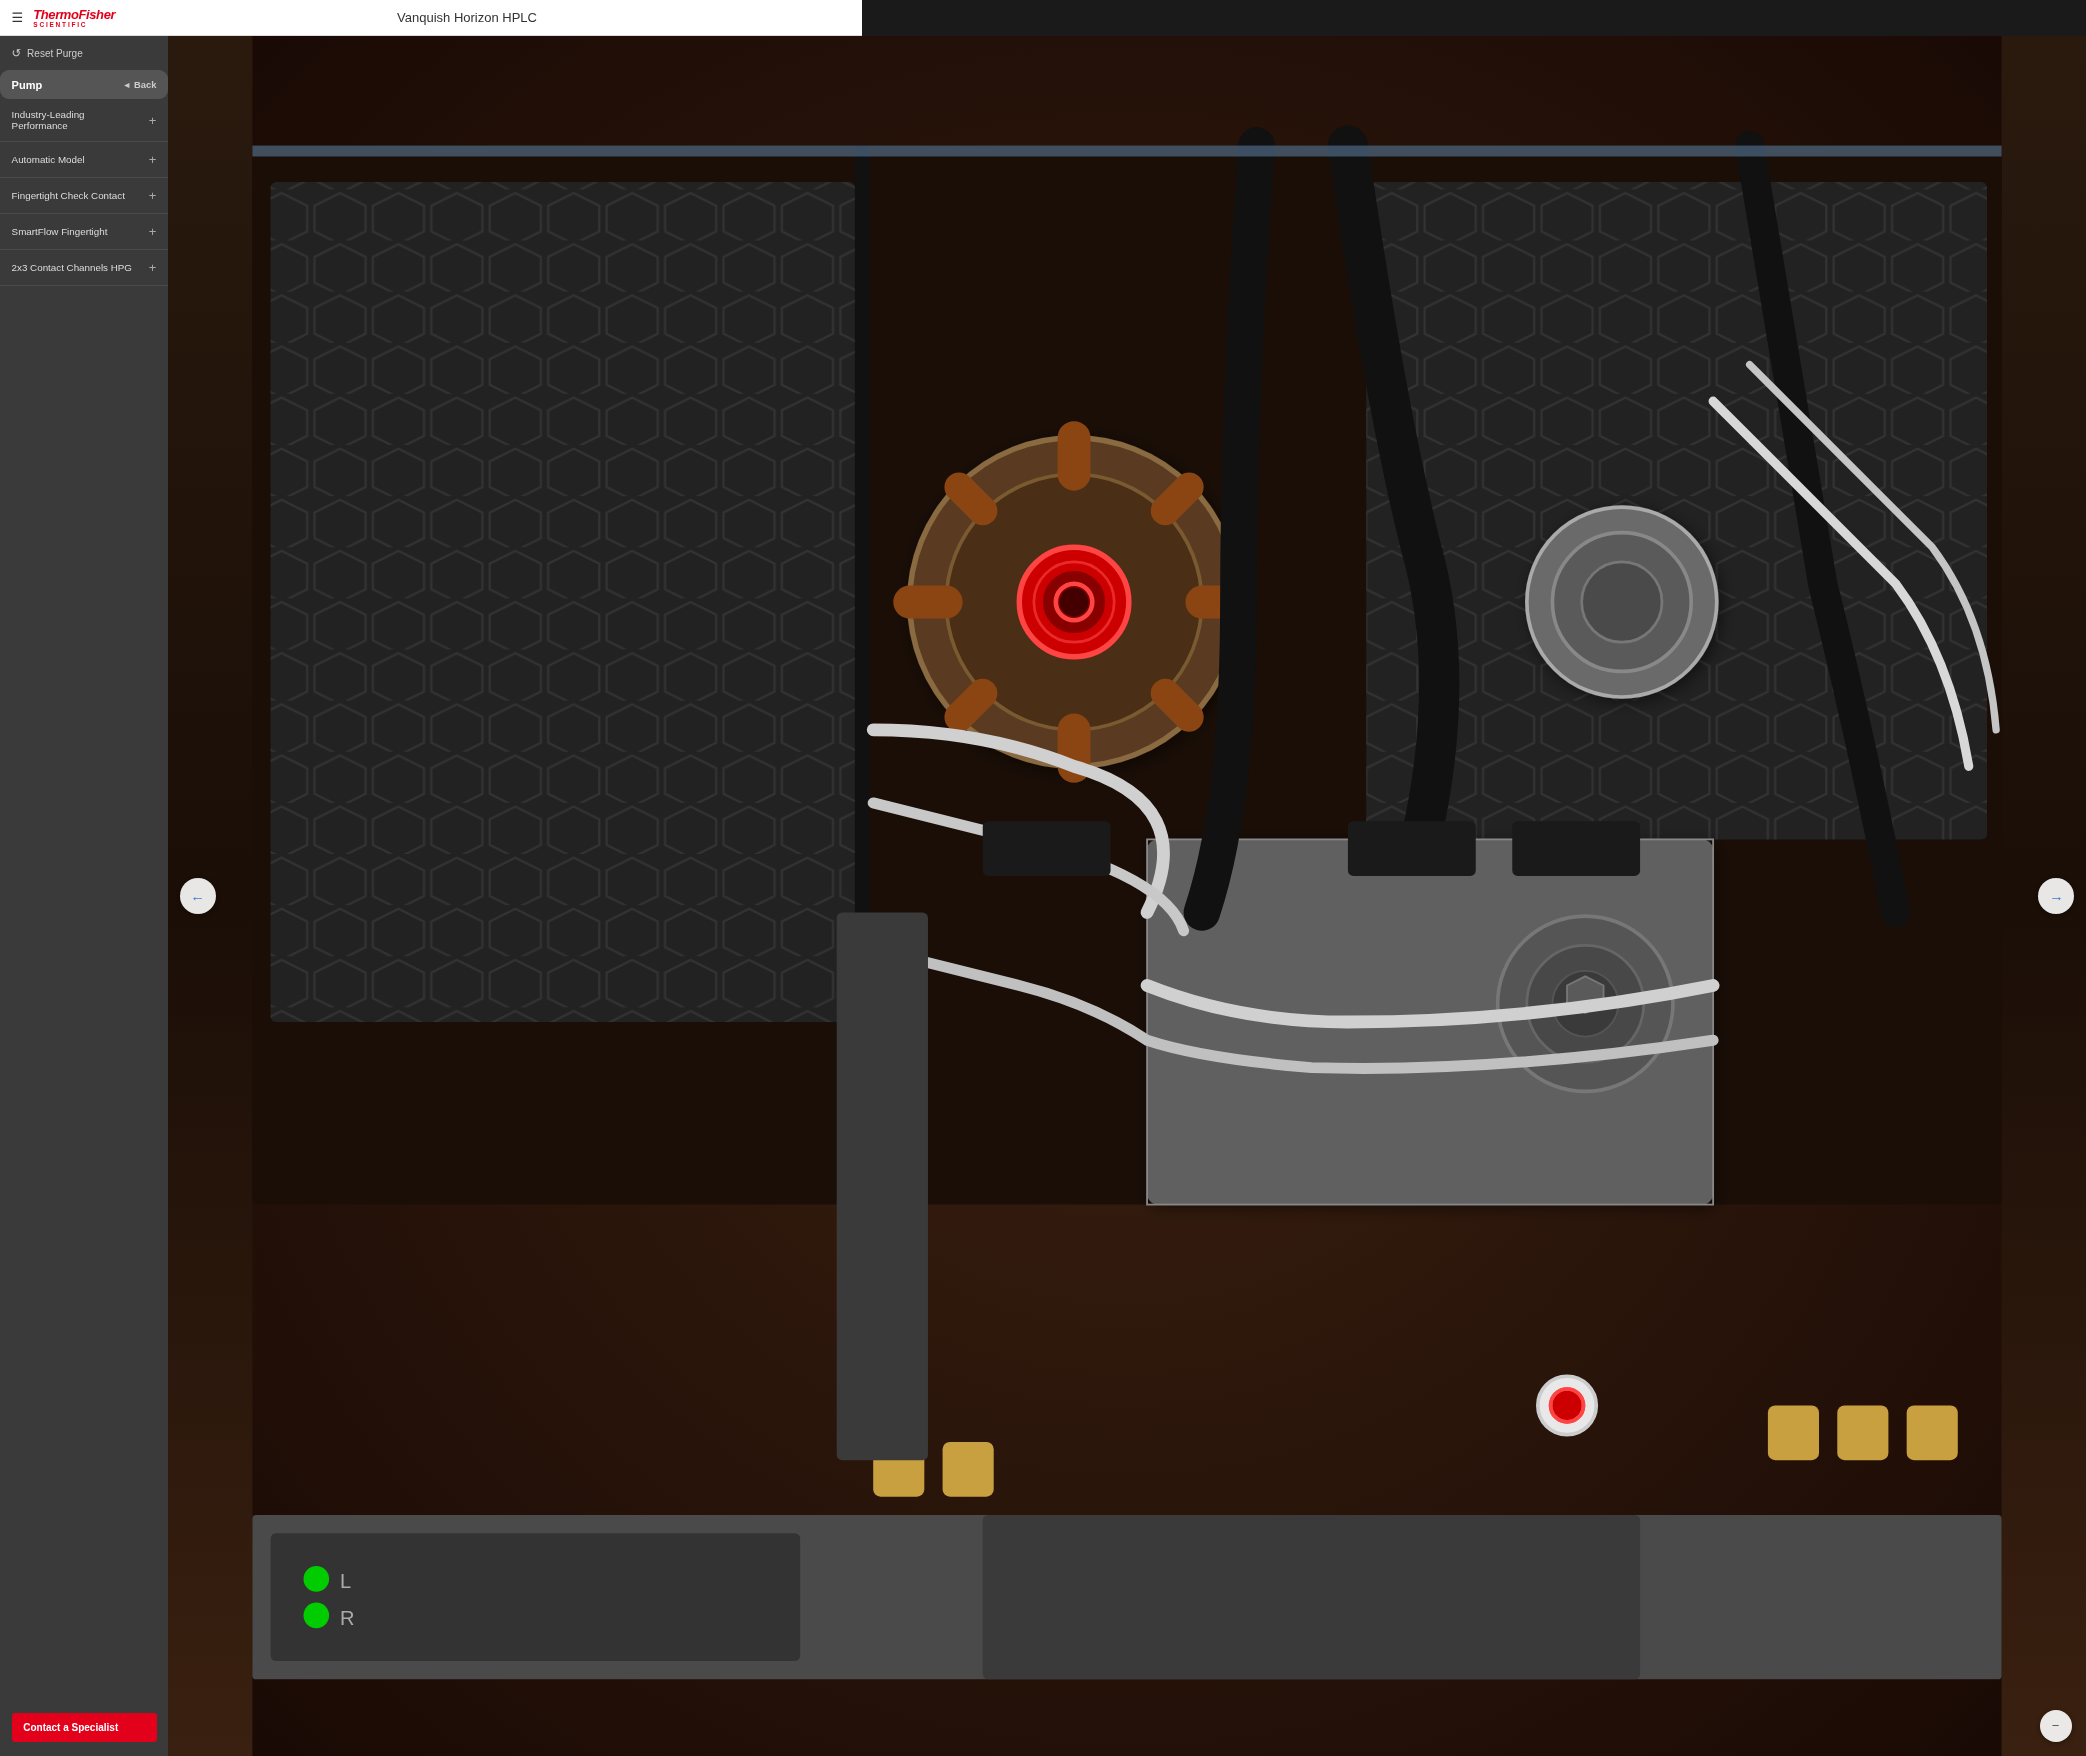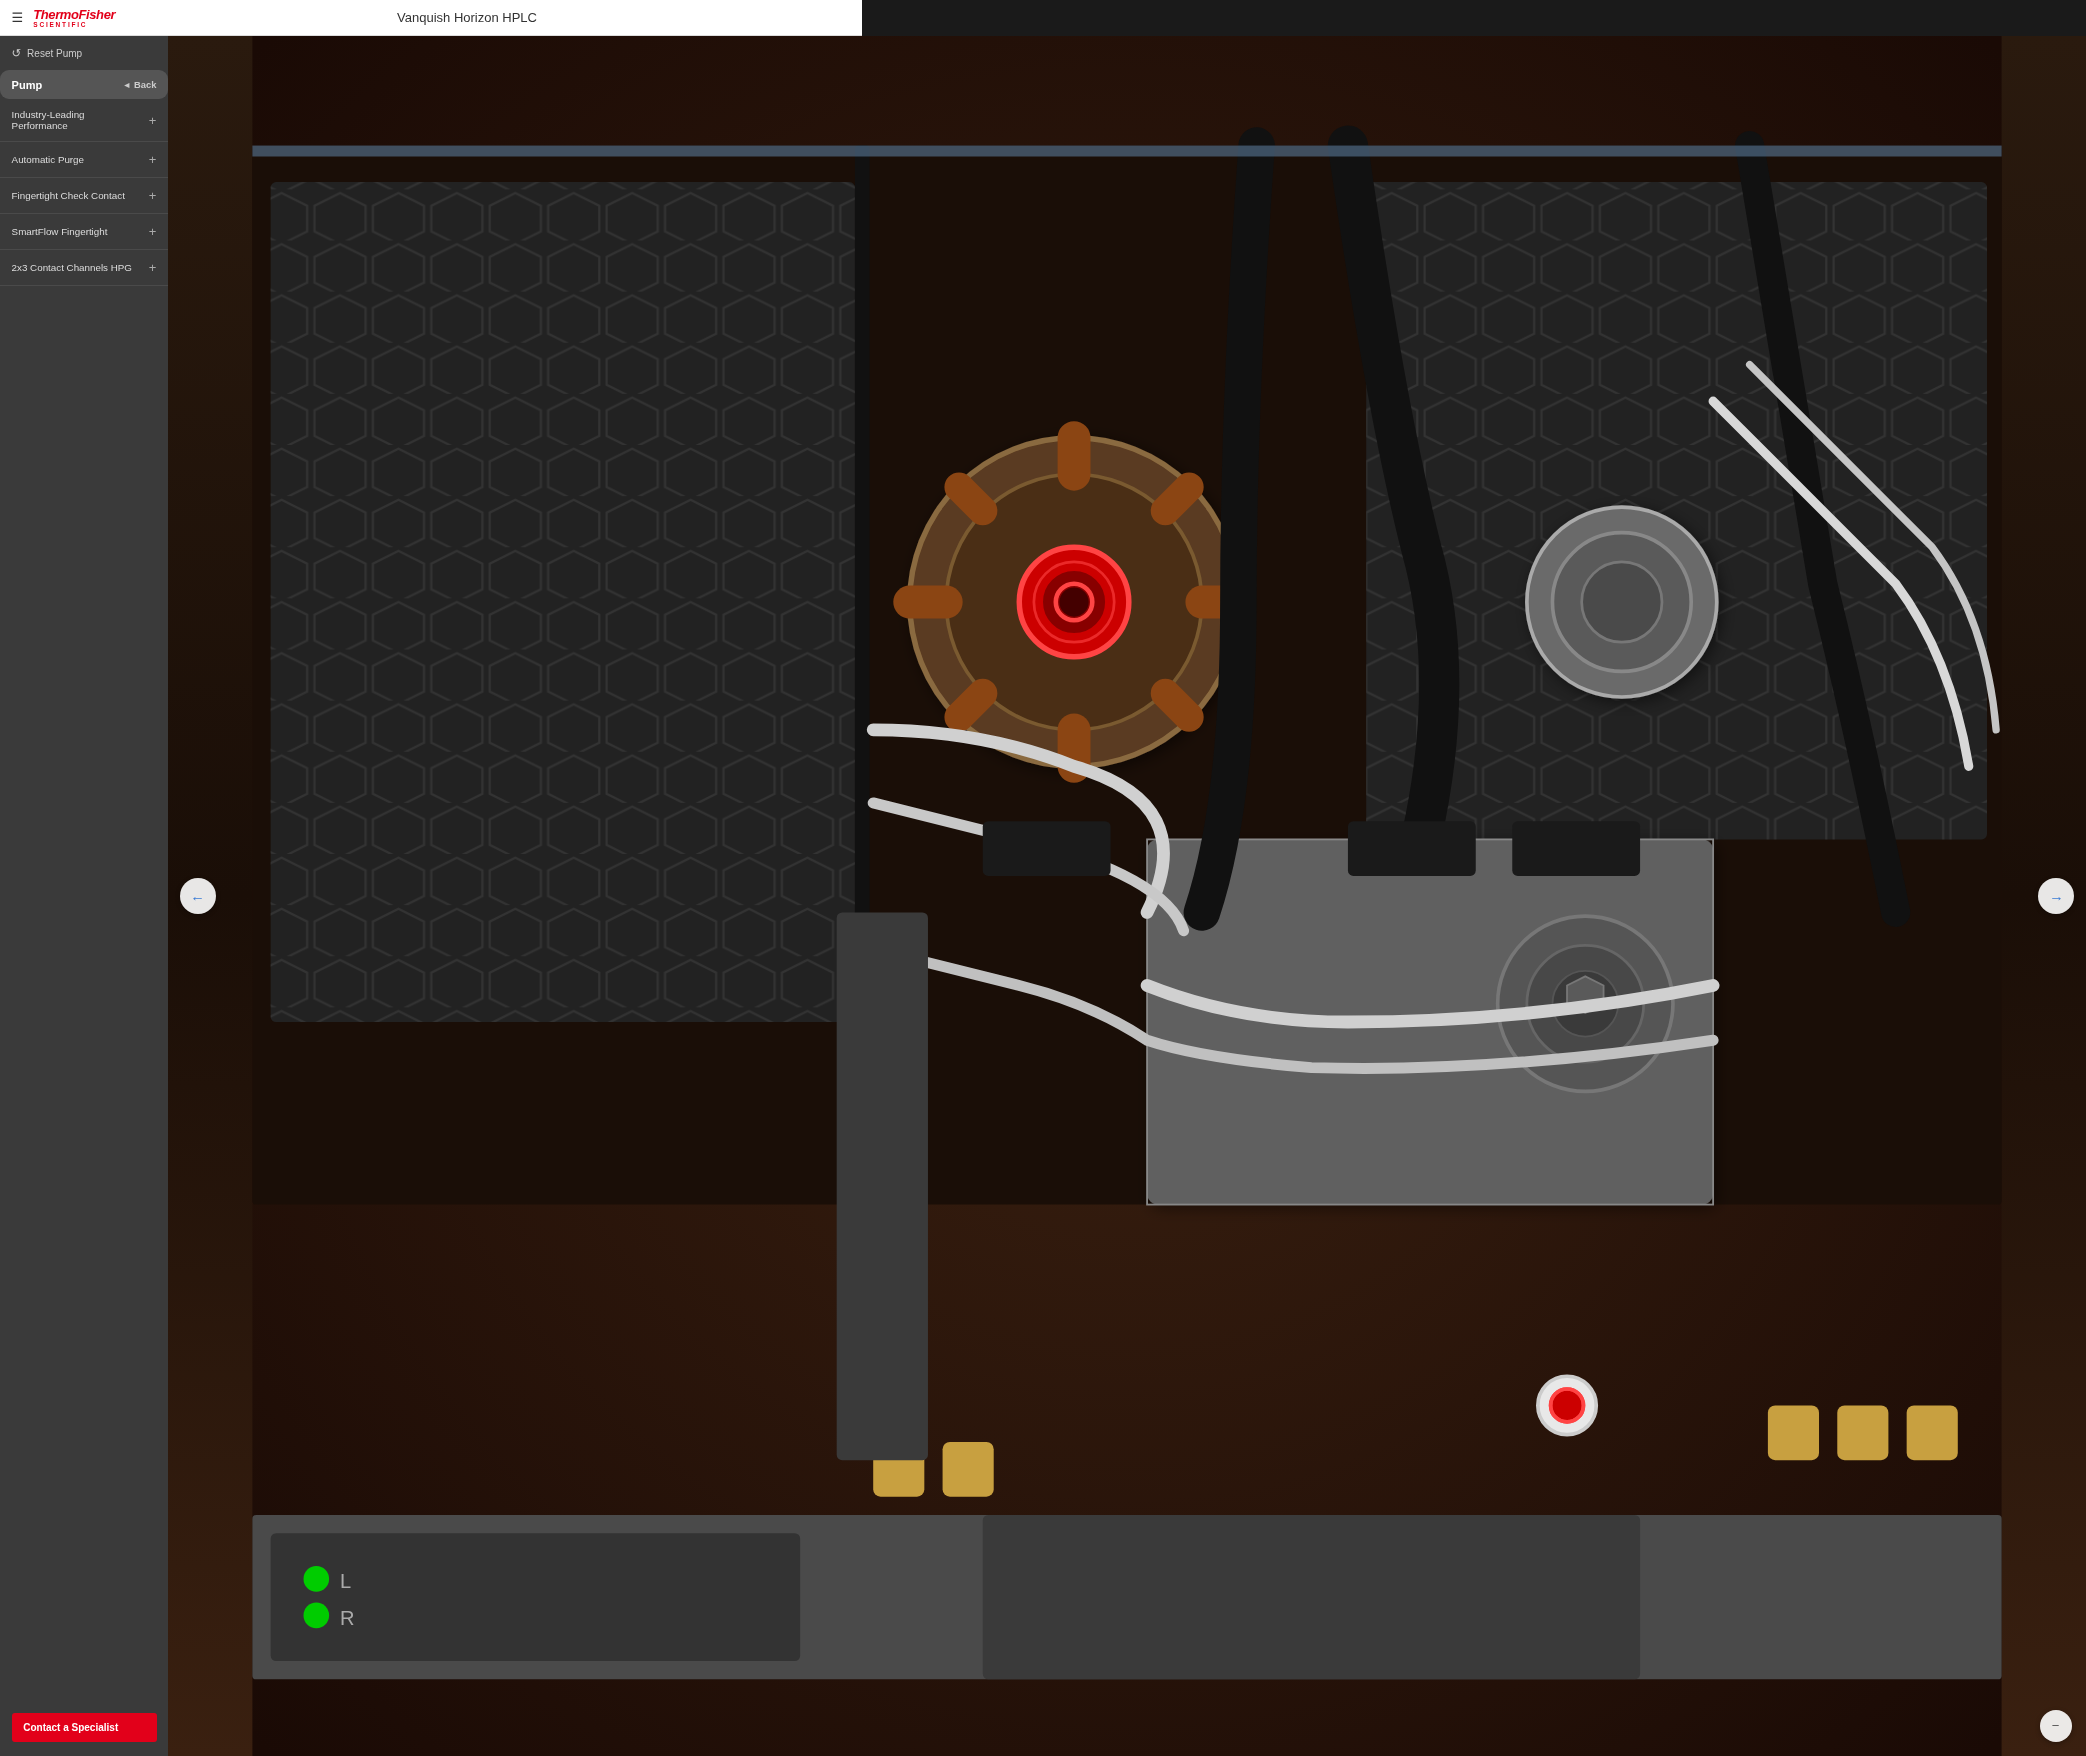--- a/index.html
+++ b/index.html
@@ -218,38 +218,38 @@
     <span class="logo-thermo">ThermoFisher</span>
     <span class="logo-scientific">SCIENTIFIC</span>
   </div>
   <span class="header-title">Vanquish Horizon HPLC</span>
 </div>
 
 <div class="sidebar">
 
   <button class="reset-model-btn">
     <span class="reset-icon">↺</span>
-    <span>Reset Pump</span>
+    <span>Reset Purge</span>
   </button>
 
   <div class="pump-header">
     <span>Pump</span>
     <div class="back-btn">
       <span class="back-chevron">◄</span>
       <span>Back</span>
     </div>
   </div>
 
   <div class="menu-items">
     <div class="menu-item">
       <span>Industry-Leading Performance</span>
       <span class="menu-item-plus">+</span>
     </div>
     <div class="menu-item">
-      <span>Automatic Purge</span>
+      <span>Automatic Model</span>
       <span class="menu-item-plus">+</span>
     </div>
     <div class="menu-item">
       <span>Fingertight Check Contact</span>
       <span class="menu-item-plus">+</span>
     </div>
     <div class="menu-item">
       <span>SmartFlow Fingertight</span>
       <span class="menu-item-plus">+</span>
     </div>

